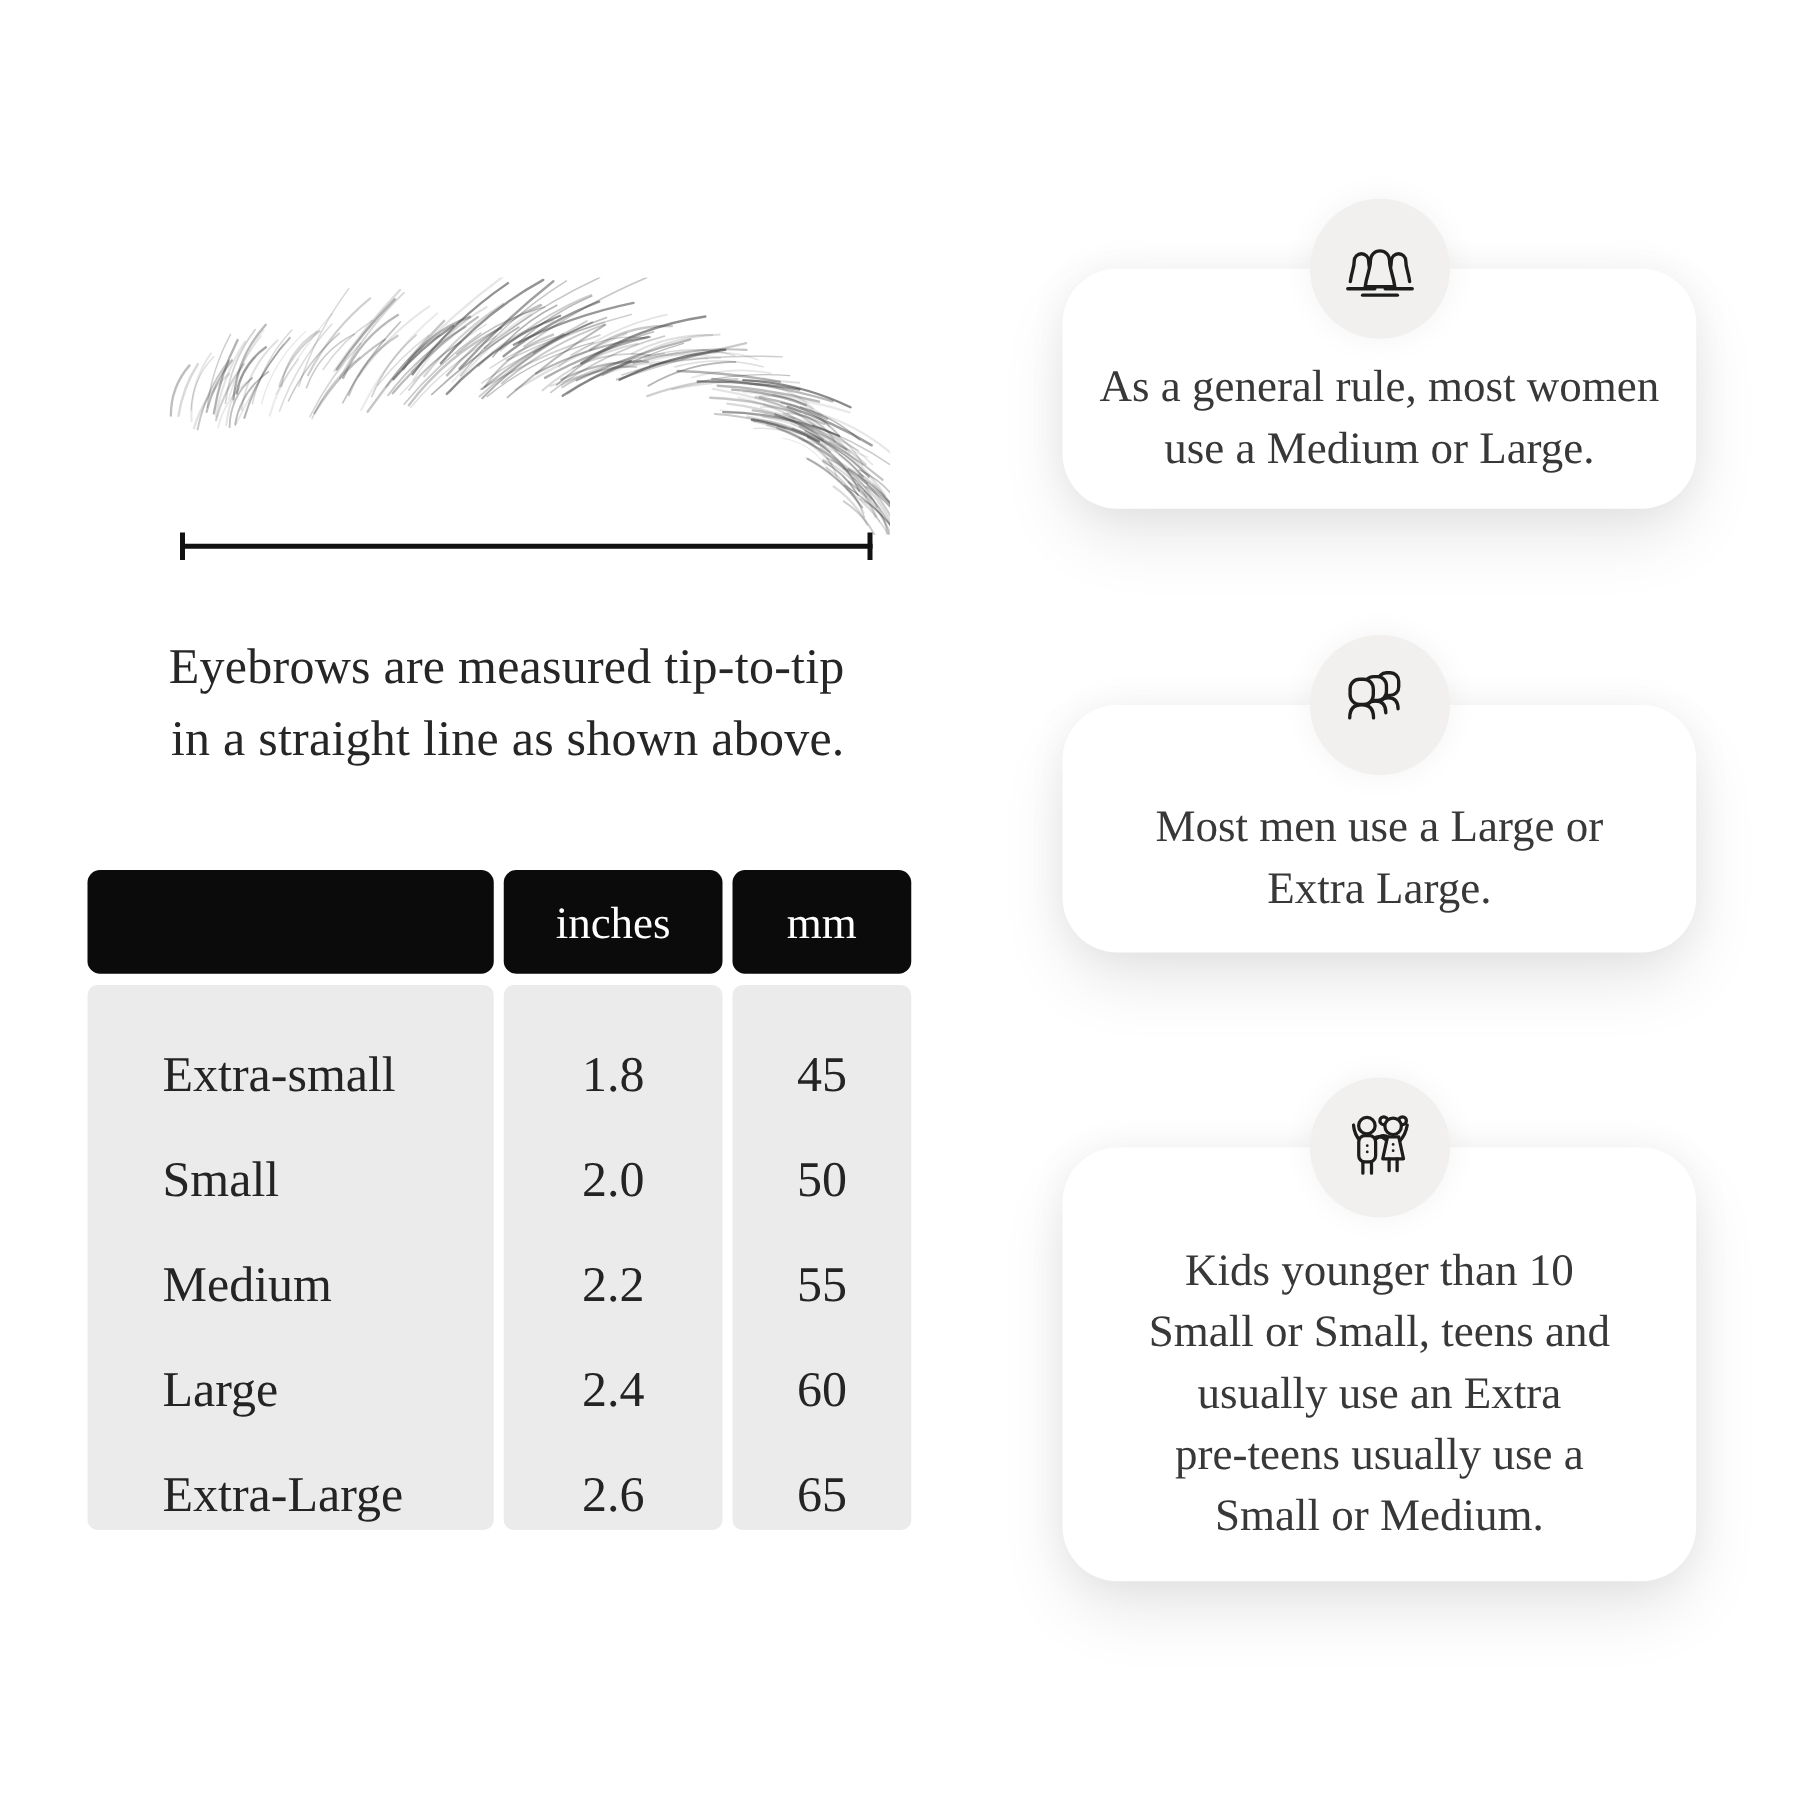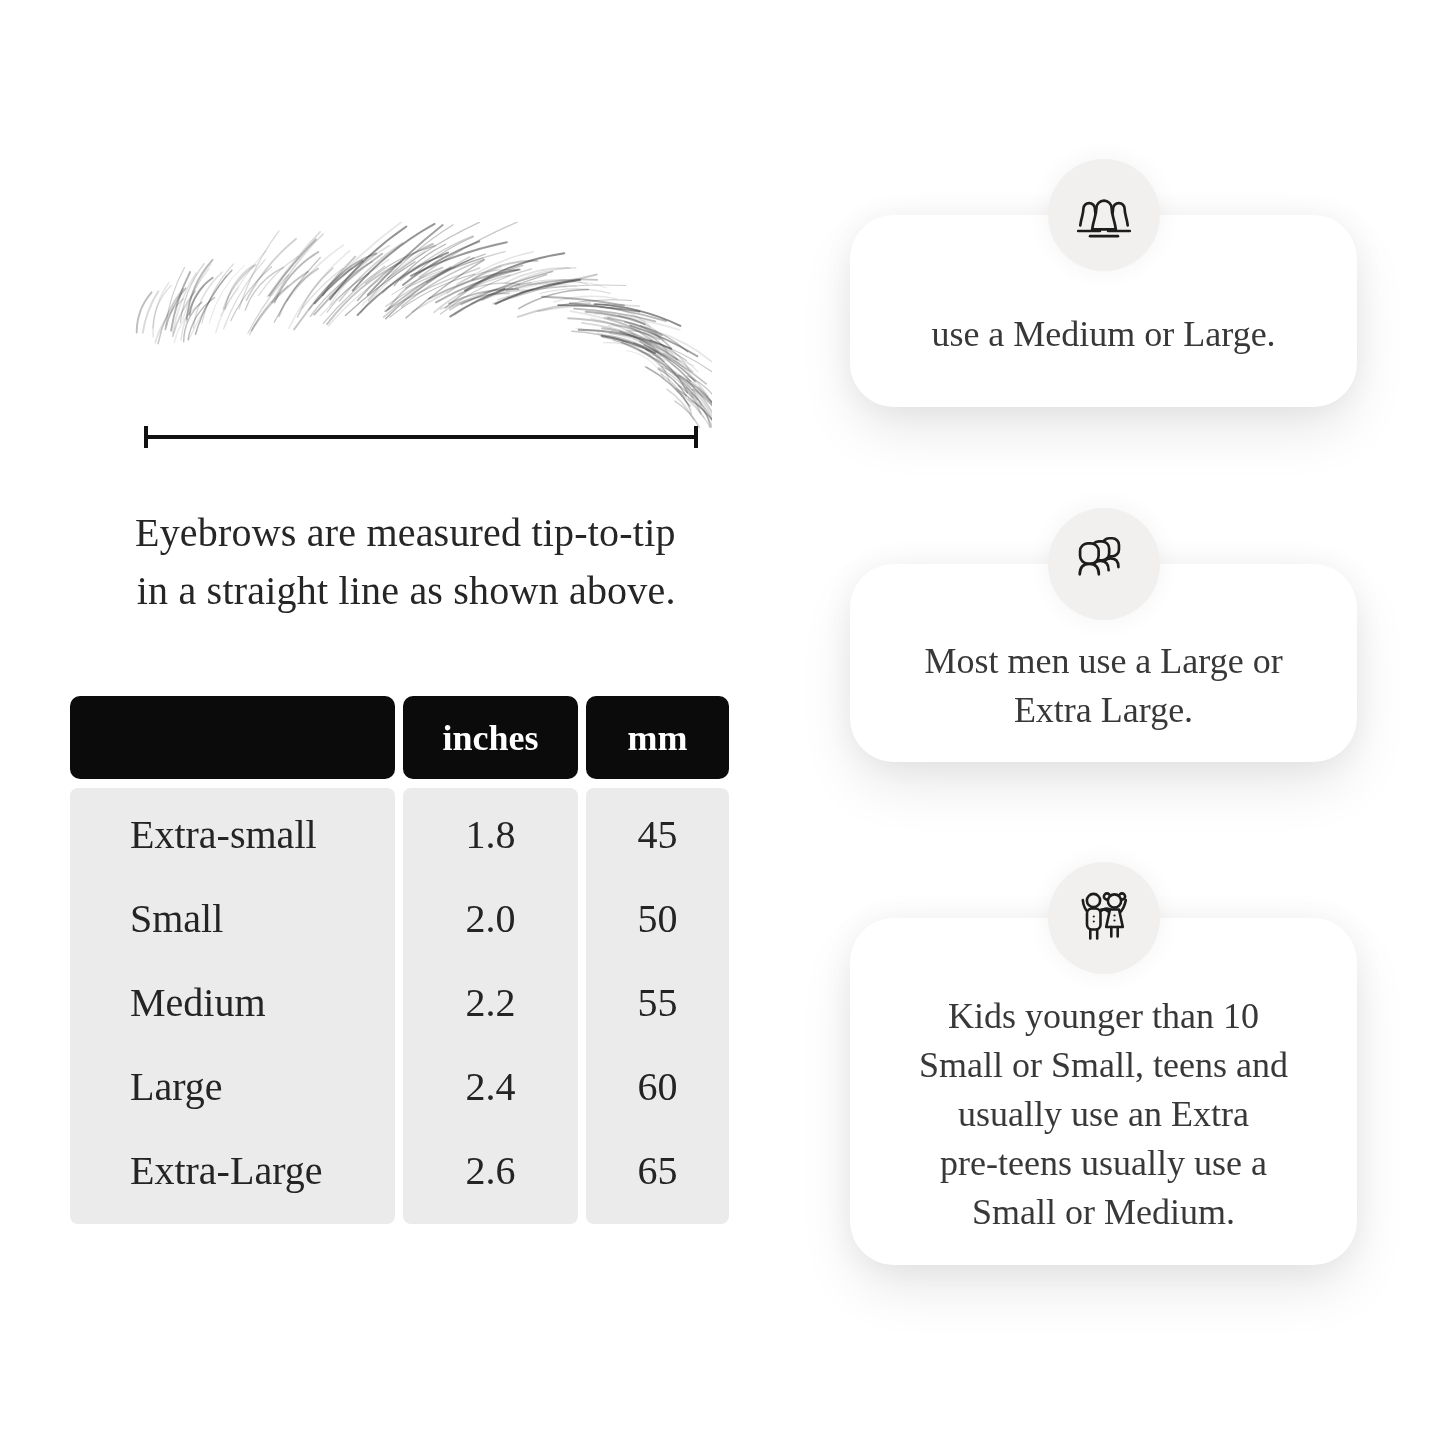--- a/index.html
+++ b/index.html
@@ -12,26 +12,26 @@
   
   .brow-svg{position:absolute;left:100px;top:222px;width:612px;height:206px;}
   .measure-line{position:absolute;left:144px;top:426px;width:554px;height:22px;}
   .measure-line::before{content:"";position:absolute;left:0;right:0;top:9px;height:4px;background:#111;}
   .measure-line::after{content:"";position:absolute;right:0;top:0;width:4px;height:22px;background:#111;}
   .measure-cap-left{position:absolute;left:0;top:0;width:4px;height:22px;background:#111;}
   .caption{position:absolute;left:135px;top:504px;font-size:40px;line-height:58px;color:#262626;letter-spacing:.2px;text-align:right;}
   .caption span{display:block;}
   
   .size-table{position:absolute;left:70px;top:696px;width:696px;}
-  .t-head{display:flex;gap:8px;font-weight:bold;}
+  .t-head{display:flex;gap:8px;}
   .t-head .hcell{height:83px;background:#0b0b0b;border-radius:10px;
     display:flex;align-items:center;justify-content:center;
     color:#fff;font-size:36px;}
   .t-body{display:flex;gap:8px;margin-top:9px;}
-  .t-col{background:#ebebeb;border-radius:8px;height:436px;box-sizing:border-box;padding-top:4px;}
+  .t-col{background:#ebebeb;border-radius:8px;height:436px;box-sizing:border-box;padding-top:29px;}
   .w1{width:325px;} .w2{width:175px;} .w3{width:143px;}
   .cell{height:84px;display:flex;align-items:center;font-size:40px;color:#242424;}
   .t-col .cell{justify-content:center;}
   .t-col.lbl .cell{justify-content:flex-start;padding-left:60px;}
   
   .card{position:absolute;left:850px;width:507px;}
   .card-box{position:absolute;left:0;top:0;right:0;bottom:0;background:#ffffff;border-radius:44px;
     box-shadow:0 25px 55px -4px rgba(0,0,0,.10), 0 0 32px rgba(0,0,0,.05);
     display:flex;align-items:center;justify-content:center;
     box-sizing:border-box;padding:60px 20px 14px;}
@@ -302,20 +302,21 @@
         <div class="cell">55</div>
         <div class="cell">60</div>
         <div class="cell">65</div>
       </div>
     </div>
   </div>
 
   <div class="card" style="top:215px;height:192px;">
     <div class="card-box">
       <div class="card-text">
+        <span>As a general rule, most women</span>
         <span>use a Medium or Large.</span>
       </div>
     </div>
     <div class="badge">
       <svg width="66" height="58" viewBox="0 0 64 56">
         <path class="ic" d="M 9,38 C 10,30 12,27.5 12,22 A 5.6,5.6 0 1 1 23.2,22 C 23.2,27.5 25.2,30 26.2,38"></path>
         <path class="ic" d="M 7,43.5 L 28,43.5" stroke-width="5"></path>
         <path class="ic" d="M 37.8,38 C 38.8,30 40.8,27.5 40.8,22 A 5.6,5.6 0 1 1 52,22 C 52,27.5 54,30 55,38"></path>
         <path class="ic" d="M 36,43.5 L 57,43.5" stroke-width="5"></path>
         <path class="icf" d="M 20.5,42 C 22,31.5 24.6,28.5 24.6,21.5 A 7.4,7.4 0 1 1 39.4,21.5 C 39.4,28.5 42,31.5 43.5,42 Z"></path>

